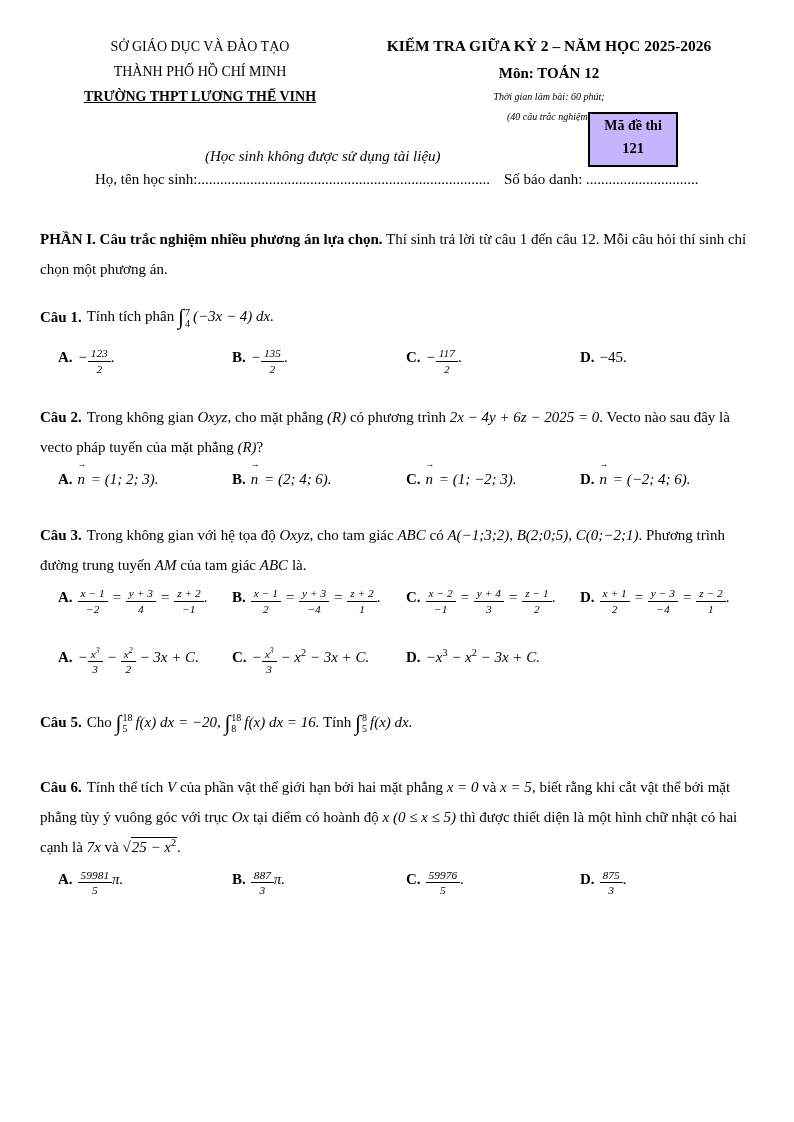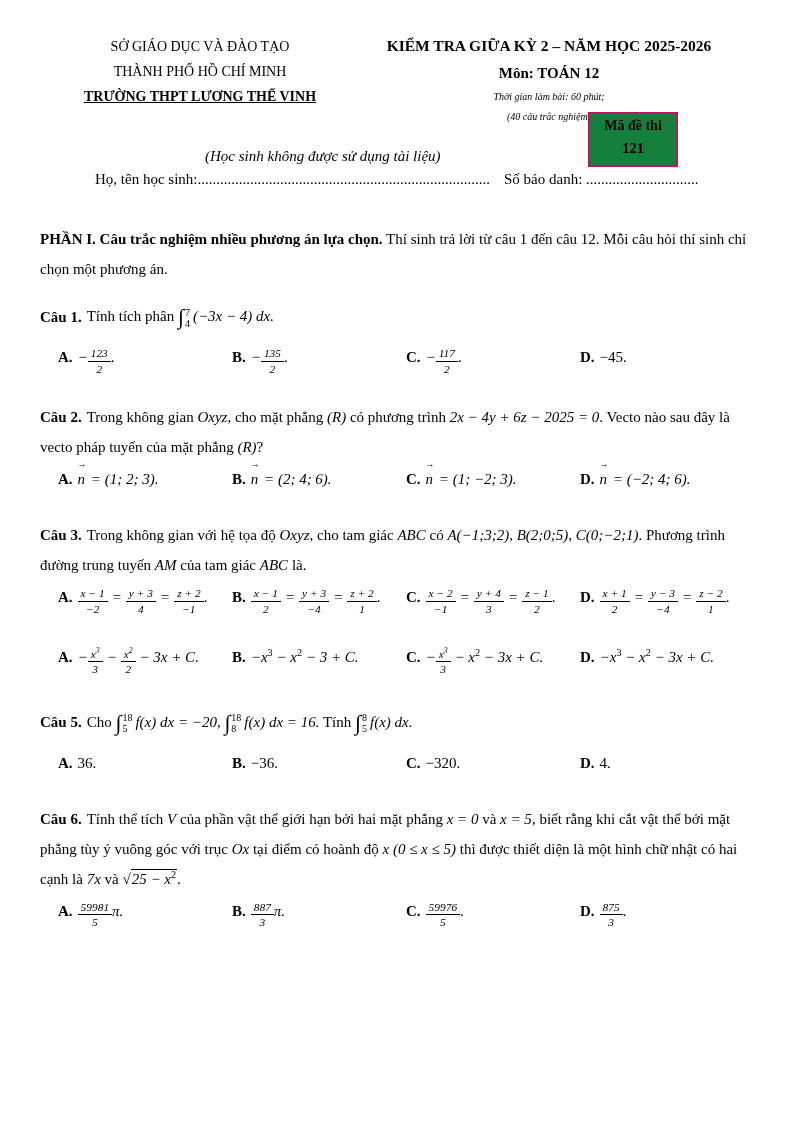--- a/index.html
+++ b/index.html
@@ -7,22 +7,22 @@
         padding:34px 40px 0 40px;background:#fff;color:#000;
         font-family:"Liberation Serif",serif;font-size:15px;overflow:hidden;}
   
   .header{display:flex;}
   .h-left{width:320px;text-align:center;font-size:14px;line-height:1.8;}
   .school{font-weight:bold;text-decoration:underline;}
   .h-right{width:370px;text-align:center;margin-left:4px;}
   .etitle{font-weight:bold;font-size:15.5px;line-height:1.6;}
   .esubject{font-weight:bold;font-size:15px;line-height:1.9;}
   .etime,.ecount{font-style:italic;font-size:10px;line-height:1.95;}
-  .code-box{position:absolute;left:588px;top:112px;width:86px;border:2px solid #be185d;
-            text-align:center;font-weight:bold;background:#15803d;}
+  .code-box{position:absolute;left:588px;top:112px;width:86px;border:2px solid #000000;
+            text-align:center;font-weight:bold;background:#c4b5fd;}
   .code-label{font-size:14px;margin-top:4px;}
   .code-value{font-size:14.5px;margin:6px 0 8px 0;}
   .notice{font-style:italic;margin:22px 0 0 165px;}
   .name-row{margin:6px 0 0 55px;white-space:nowrap;overflow:hidden;width:640px;}
   .sbd-label{margin-left:14px;}
   
   .part1{margin-top:36px;line-height:2.0;text-align:left;}
   .b{font-weight:bold;}
   .m{font-style:italic;}
   .q{margin-top:26px;line-height:2.0;}
@@ -105,34 +105,27 @@
       <div class="opt"><span class="lab">A.</span><span class="frac"><span class="fn">x − 1</span><span class="fd">−2</span></span><span class="m eq">=</span><span class="frac"><span class="fn">y + 3</span><span class="fd">4</span></span><span class="m eq">=</span><span class="frac"><span class="fn">z + 2</span><span class="fd">−1</span></span><span>.</span></div>
       <div class="opt"><span class="lab">B.</span><span class="frac"><span class="fn">x − 1</span><span class="fd">2</span></span><span class="m eq">=</span><span class="frac"><span class="fn">y + 3</span><span class="fd">−4</span></span><span class="m eq">=</span><span class="frac"><span class="fn">z + 2</span><span class="fd">1</span></span><span>.</span></div>
       <div class="opt"><span class="lab">C.</span><span class="frac"><span class="fn">x − 2</span><span class="fd">−1</span></span><span class="m eq">=</span><span class="frac"><span class="fn">y + 4</span><span class="fd">3</span></span><span class="m eq">=</span><span class="frac"><span class="fn">z − 1</span><span class="fd">2</span></span><span>.</span></div>
       <div class="opt"><span class="lab">D.</span><span class="frac"><span class="fn">x + 1</span><span class="fd">2</span></span><span class="m eq">=</span><span class="frac"><span class="fn">y − 3</span><span class="fd">−4</span></span><span class="m eq">=</span><span class="frac"><span class="fn">z − 2</span><span class="fd">1</span></span><span>.</span></div>
     </div>
   </div>
 
   <div class="q">
     <div class="opts">
       <div class="opt"><span class="lab">A.</span><span class="m">−</span><span class="frac"><span class="fn"><span>x</span><sup>3</sup></span><span class="fd">3</span></span><span class="m eq">−</span><span class="frac"><span class="fn"><span>x</span><sup>2</sup></span><span class="fd">2</span></span><span class="m"> − 3x + C.</span></div>
-      <div class="opt"><span class="lab">B.</span><span class="m">−x</span><sup>3</sup><span class="m"> − x</span><sup>2</sup><span class="m"> − 3 + C.</span></div>
       <div class="opt"><span class="lab">C.</span><span class="m">−</span><span class="frac"><span class="fn"><span>x</span><sup>3</sup></span><span class="fd">3</span></span><span class="m"> − x</span><sup>2</sup><span class="m"> − 3x + C.</span></div>
       <div class="opt"><span class="lab">D.</span><span class="m">−x</span><sup>3</sup><span class="m"> − x</span><sup>2</sup><span class="m"> − 3x + C.</span></div>
     </div>
   </div>
 
   <div class="q">
     <div class="stem"><span class="lab">Câu 5.</span><span>Cho </span><span class="int">∫</span><span class="bounds"><span>18</span><span>5</span></span><span class="m">f(x) dx = −20, </span><span class="int">∫</span><span class="bounds"><span>18</span><span>8</span></span><span class="m">f(x) dx = 16.</span><span> Tính </span><span class="int">∫</span><span class="bounds"><span>8</span><span>5</span></span><span class="m">f(x) dx.</span></div>
-    <div class="opts">
-      <div class="opt"><span class="lab">A.</span><span>36.</span></div>
-      <div class="opt"><span class="lab">B.</span><span>−36.</span></div>
-      <div class="opt"><span class="lab">C.</span><span>−320.</span></div>
-      <div class="opt"><span class="lab">D.</span><span>4.</span></div>
-    </div>
   </div>
 
   <div class="q">
     <div class="stem"><span class="lab">Câu 6.</span><span>Tính thể tích </span><span class="m">V</span><span> của phần vật thể giới hạn bởi hai mặt phẳng </span><span class="m">x = 0</span><span> và </span><span class="m">x = 5</span><span>, biết rằng khi cắt vật thể bởi mặt phẳng tùy ý vuông góc với trục </span><span class="m">Ox</span><span> tại điểm có hoành độ </span><span class="m">x</span><span class="m"> (0 ≤ x ≤ 5)</span><span> thì được thiết diện là một hình chữ nhật có hai cạnh là </span><span class="m">7x</span><span> và </span><span>√</span><span class="rad"><span class="m">25 − x</span><sup>2</sup></span><span>.</span></div>
     <div class="opts">
       <div class="opt"><span class="lab">A.</span><span class="frac"><span class="fn">59981</span><span class="fd">5</span></span><span class="m">π.</span></div>
       <div class="opt"><span class="lab">B.</span><span class="frac"><span class="fn">887</span><span class="fd">3</span></span><span class="m">π.</span></div>
       <div class="opt"><span class="lab">C.</span><span class="frac"><span class="fn">59976</span><span class="fd">5</span></span><span>.</span></div>
       <div class="opt"><span class="lab">D.</span><span class="frac"><span class="fn">875</span><span class="fd">3</span></span><span>.</span></div>
     </div>

